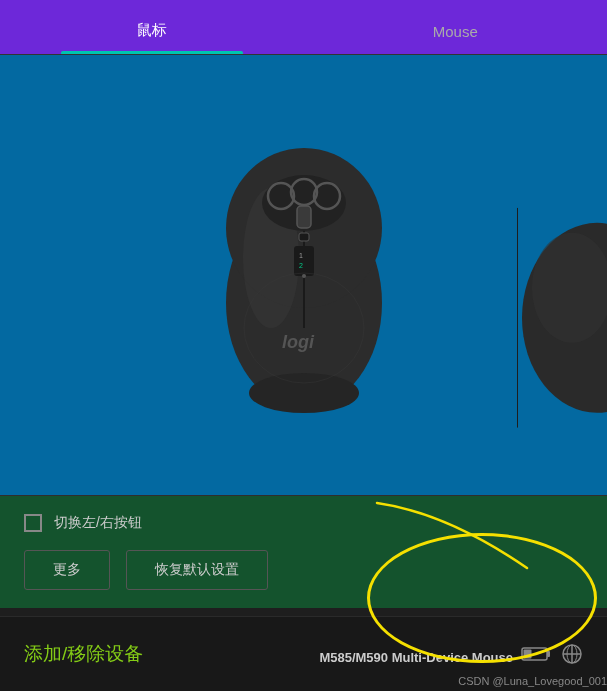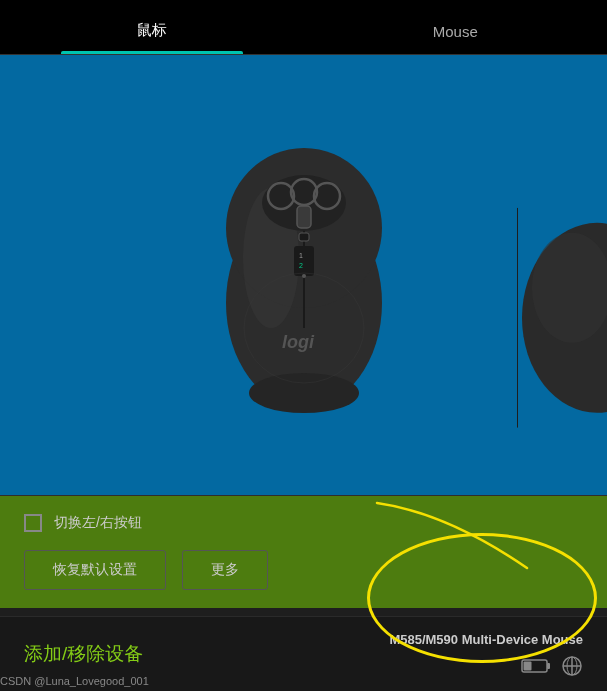--- a/index.html
+++ b/index.html
@@ -10,21 +10,21 @@
       background: #1e1e1e;
       font-family: 'Microsoft YaHei', 'PingFang SC', sans-serif;
       color: #fff;
       overflow: hidden;
       position: relative;
     }
 
     
     .tab-bar {
       display: flex;
-      background: #000000;
+      background: #6d28d9;
       border-bottom: 1px solid #333;
       height: 55px;
       align-items: flex-end;
     }
 
     .tab-item {
       flex: 1;
       text-align: center;
       padding-bottom: 14px;
       font-size: 15px;
@@ -80,21 +80,21 @@
     
     .mouse-right-partial {
       position: absolute;
       right: 0;
       top: 50%;
       transform: translateY(-30%);
     }
 
     
     .controls-area {
-      background: #4d7c0f;
+      background: #14532d;
       padding: 18px 24px;
       border-top: 1px solid #2e2e2e;
     }
 
     .checkbox-row {
       display: flex;
       align-items: center;
       margin-bottom: 18px;
     }
 
@@ -143,21 +143,20 @@
     }
 
     .footer-left {
       font-size: 19px;
       color: #84cc16;
       flex: 1;
     }
 
     .footer-right {
       display: flex;
-      flex-direction: column;
       align-items: flex-end;
       gap: 8px;
     }
 
     .device-name {
       font-size: 13px;
       color: #ccc;
       font-weight: bold;
     }
 
@@ -199,25 +198,26 @@
       pointer-events: none;
       z-index: 10;
     }
 
     
     .watermark {
       position: absolute;
       bottom: 4px;
       right: 0;
       left: 0;
-      text-align: left;
+      text-align: right;
       font-size: 11px;
       color: #888;
       z-index: 20;
       pointer-events: none;
+      padding-left: 40px;
     }
   </style>
 </head>
 <body>
 
 <div class="tab-bar">
   <div class="tab-item active">
     <span>鼠标</span>
   </div>
   <div class="tab-item">
@@ -273,22 +273,22 @@
 
   </div>
 </div>
 
 <div class="controls-area">
   <div class="checkbox-row">
     <div class="checkbox-box"></div>
     <span class="checkbox-label">切换左/右按钮</span>
   </div>
   <div class="buttons-row">
+    <button class="btn">更多</button>
     <button class="btn">恢复默认设置</button>
-    <button class="btn">更多</button>
   </div>
 </div>
 
 <div class="footer">
   <div class="footer-left">添加/移除设备</div>
   <div class="footer-right">
     <div class="device-name">M585/M590 Multi-Device Mouse</div>
     <div class="device-icons">
 
       <span class="battery-icon">

